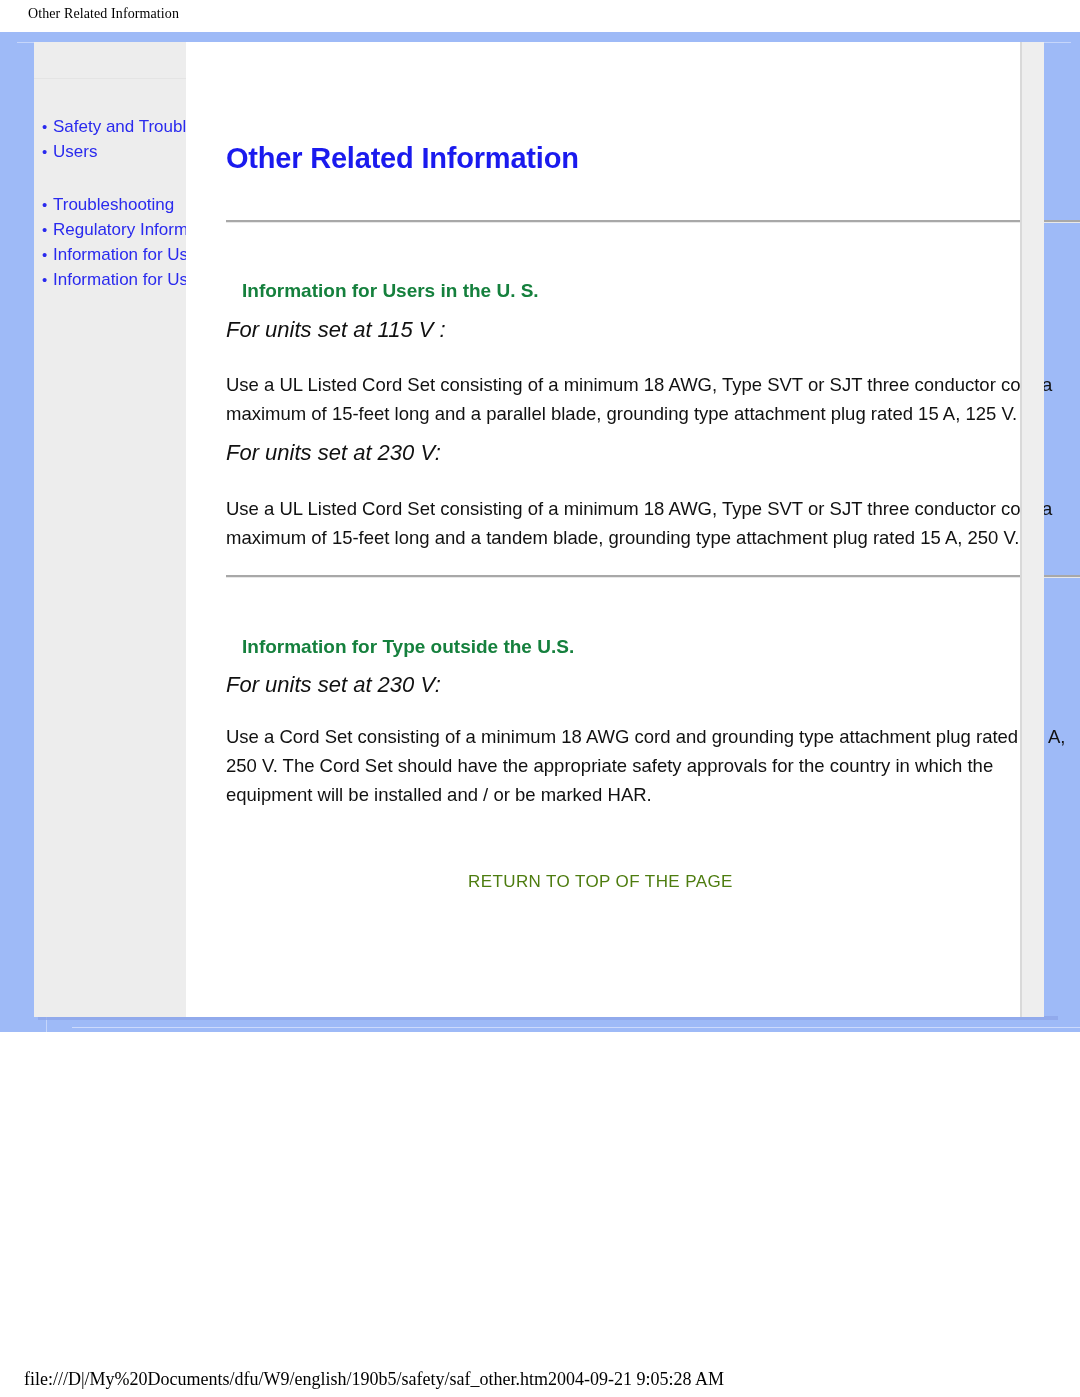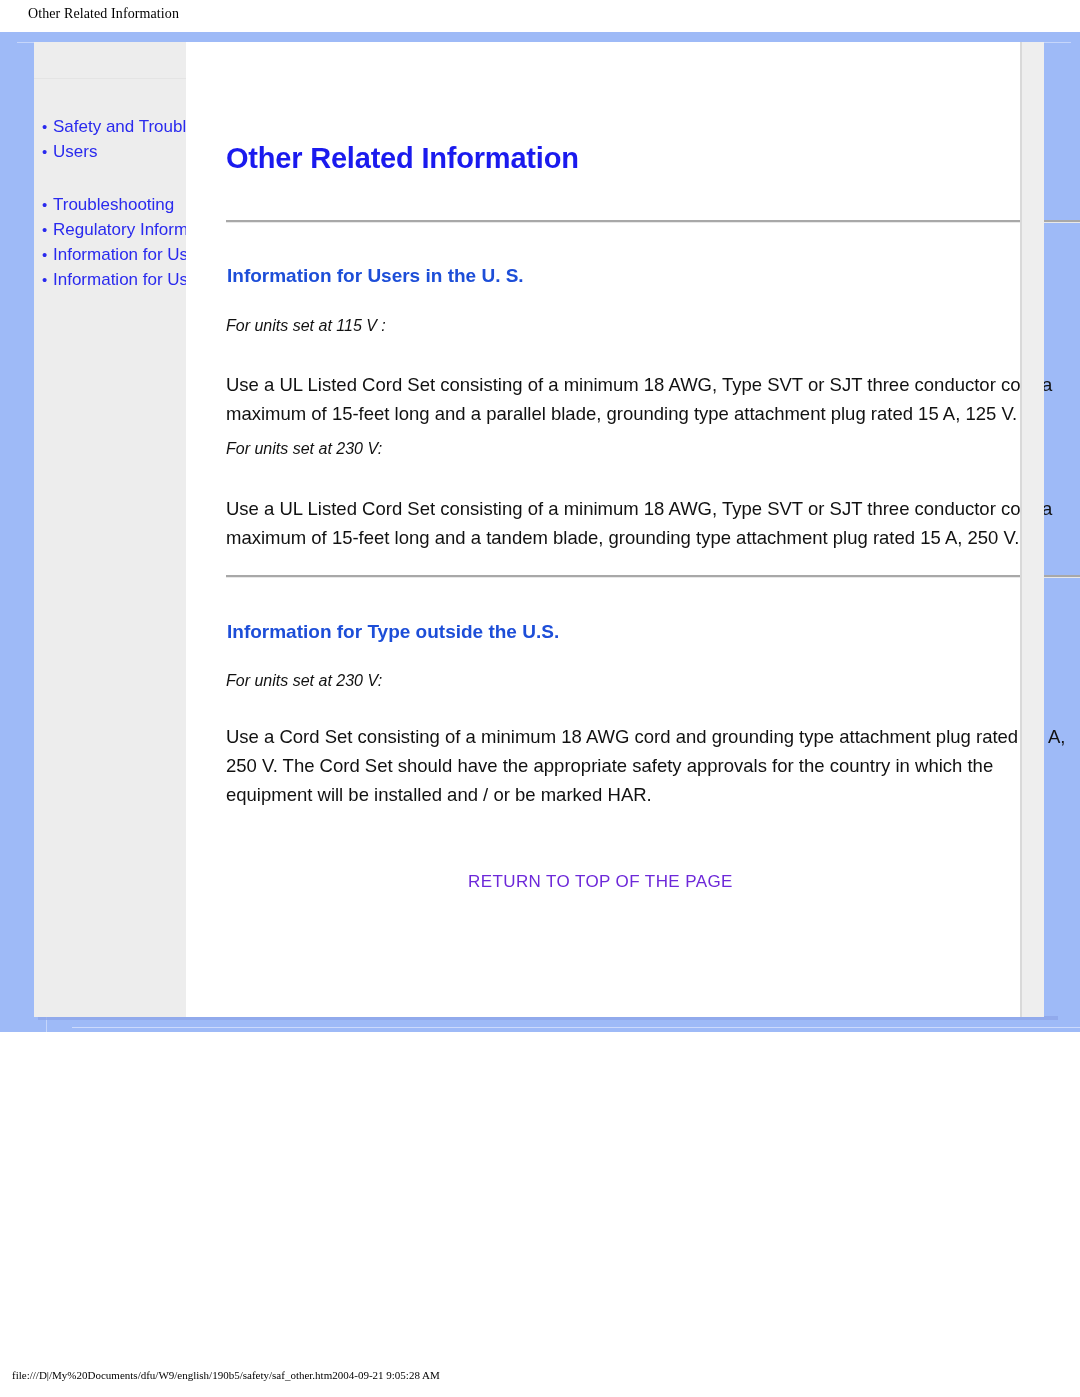--- a/index.html
+++ b/index.html
@@ -177,36 +177,36 @@
     height: 0;
     margin: 0;
     border: none;
     border-top: 2px solid #a8a8a8;
     border-bottom: 1px solid #e8e8e8;
   }
   hr.rule-1 { top: 178px; }
   hr.rule-2 { top: 533px; }
 
   h2.section-title {
-    margin: 1px;
+    margin: 16px;
     position: absolute;
     left: 40px;
     font-size: 19px;
     font-weight: bold;
-    color: #1d4ed8;
+    color: #15803d;
     white-space: nowrap;
   }
   h2.sec-1 { top: 222px; }
   h2.sec-2 { top: 578px; }
 
   p.subhead {
     margin: 0;
     position: absolute;
     left: 40px;
-    font-size: 16px;
+    font-size: 22px;
     font-style: italic;
     color: #111111;
     white-space: nowrap;
   }
   p.sub-1 { top: 275px; }
   p.sub-2 { top: 398px; }
   p.sub-3 { top: 630px; }
 
   p.body-text {
     margin: 0;
@@ -220,33 +220,33 @@
   p.body-1 { top: 328px; }
   p.body-2 { top: 452px; }
   p.body-3 { top: 680px; width: 842px; }
 
   a.return-top {
     position: absolute;
     left: 282px;
     top: 830px;
     font-size: 17px;
     letter-spacing: 0.4px;
-    color: #6d28d9;
+    color: #4d7c0f;
     text-decoration: none;
     white-space: nowrap;
     cursor: pointer;
   }
 
   
   .print-footer {
     position: absolute;
-    left: 12px;
+    left: 24px;
     top: 1369px;
     font-family: "Liberation Serif", serif;
-    font-size: 11px;
+    font-size: 18px;
     color: #000000;
     white-space: nowrap;
   }
 </style>
 </head>
 <body>
 
 <div class="print-header">Other Related Information</div>
 
 <div class="frame">

